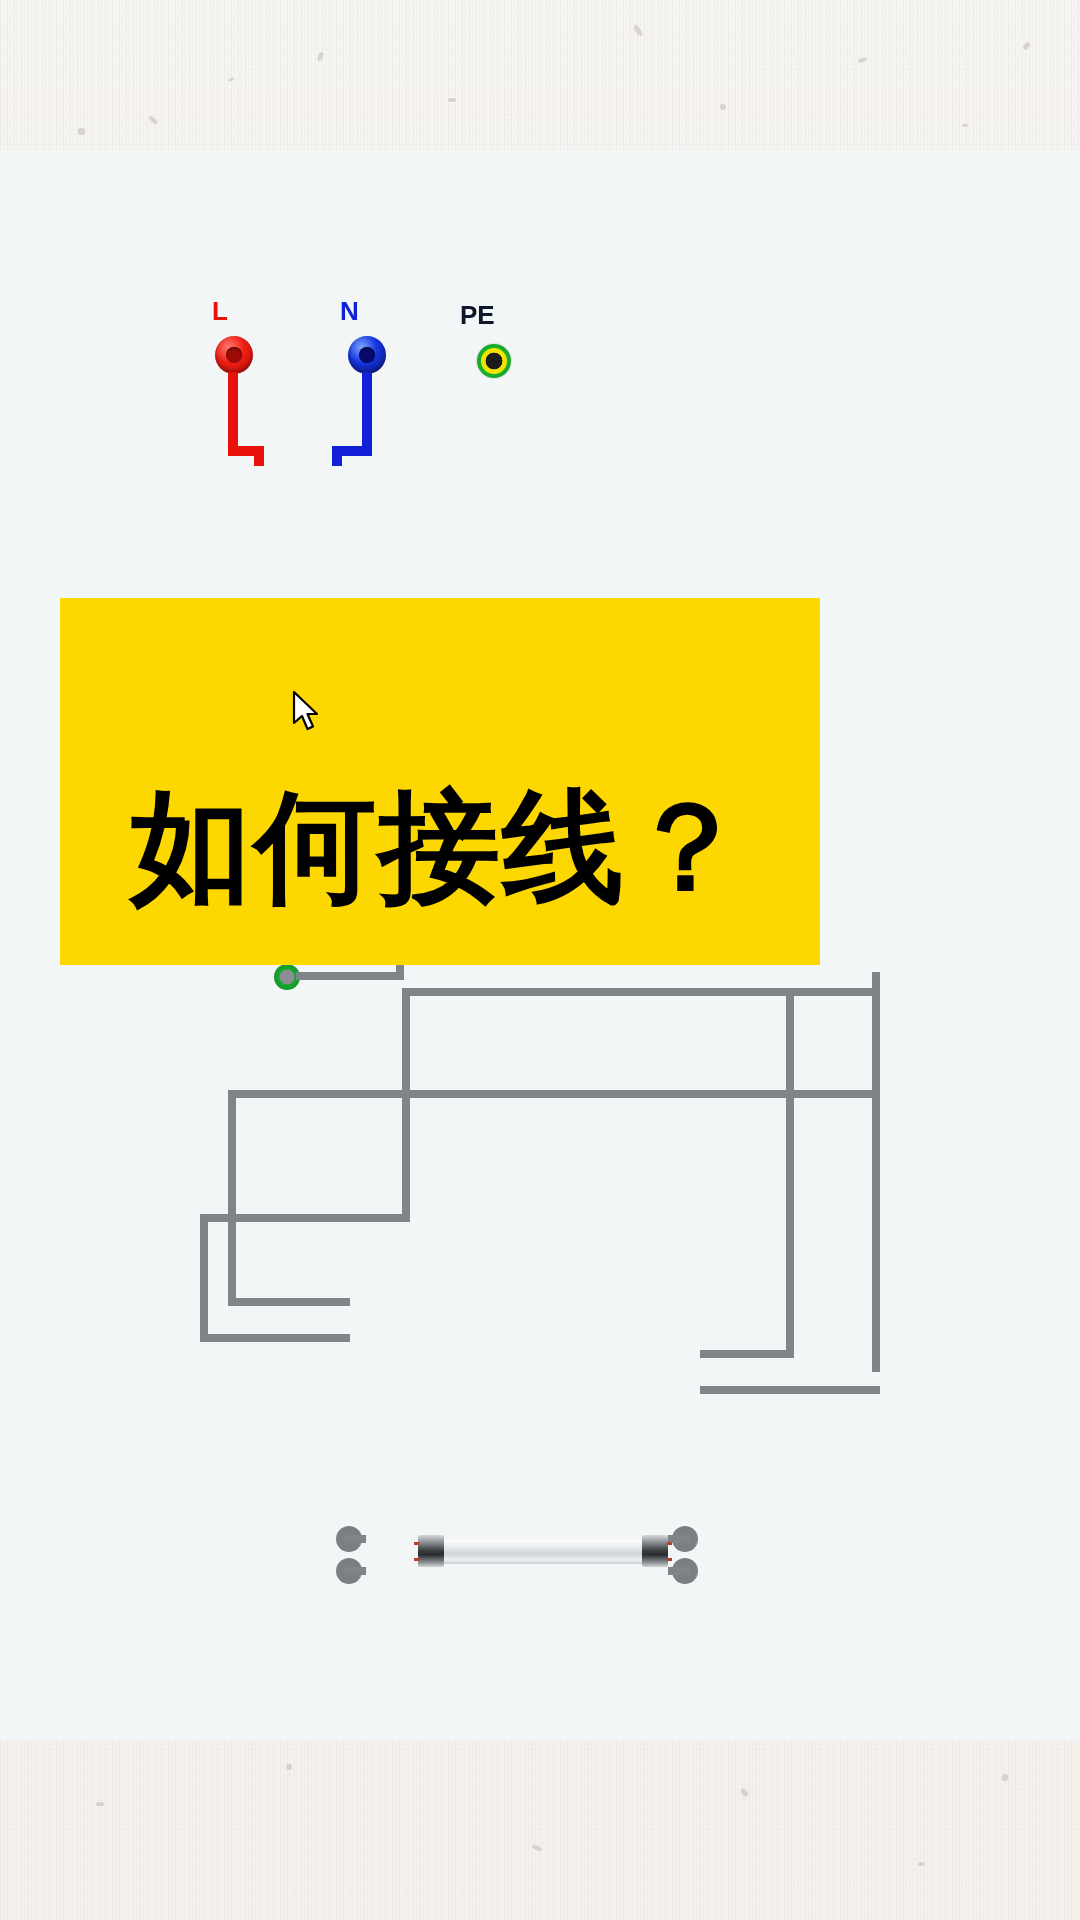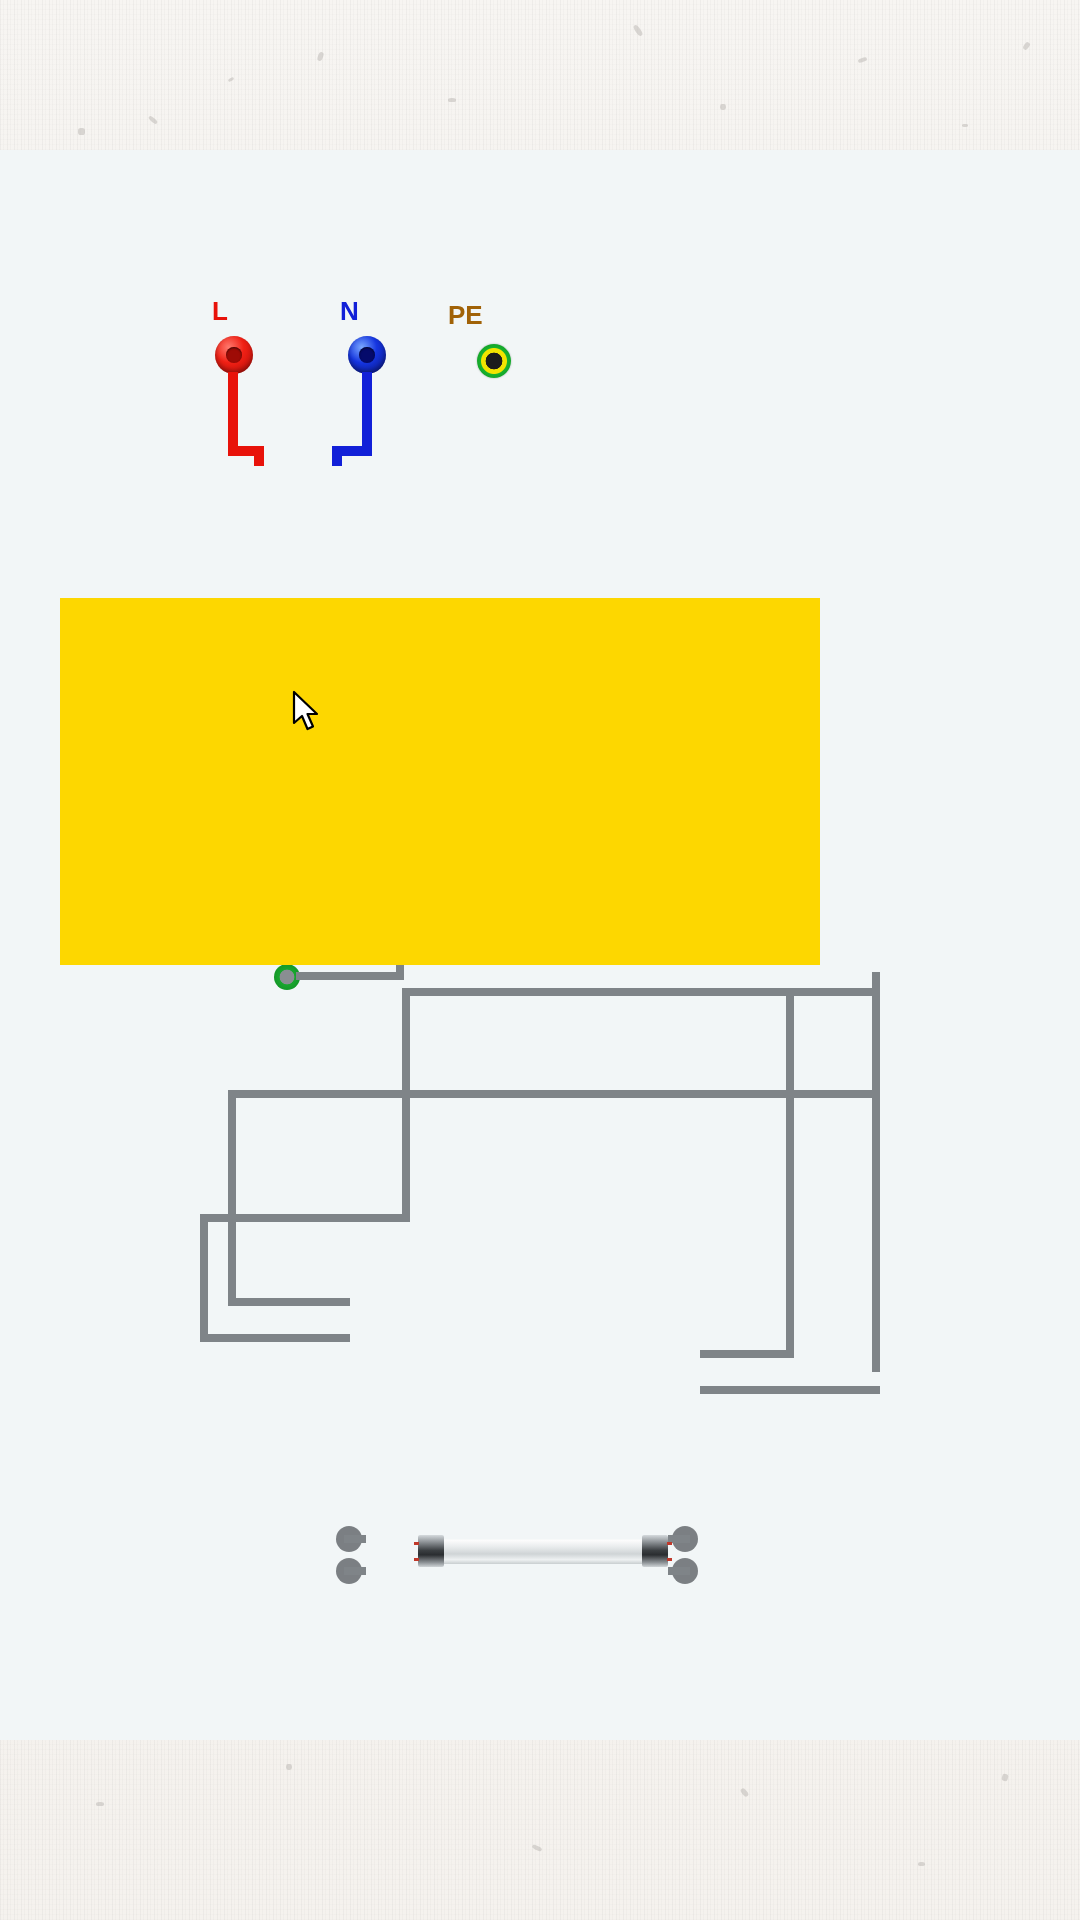--- a/index.html
+++ b/index.html
@@ -160,21 +160,21 @@
   <div class="fleck" style="left:532px;top:1846px;width:10px;height:4px;transform:rotate(25deg);"></div>
   <div class="fleck" style="left:742px;top:1788px;width:5px;height:9px;transform:rotate(-40deg);"></div>
   <div class="fleck" style="left:918px;top:1862px;width:7px;height:4px;"></div>
   <div class="fleck" style="left:1002px;top:1774px;width:6px;height:7px;transform:rotate(15deg);"></div>
 </div>
 
 <div id="canvas">
 
   <div class="term-label" style="left:212px;top:148px;color:#e8120a;">L</div>
   <div class="term-label" style="left:340px;top:148px;color:#1220d8;">N</div>
-  <div class="term-label" style="left:448px;top:152px;color:#a16207;">PE</div>
+  <div class="term-label" style="left:460px;top:152px;color:#0f172a;">PE</div>
 
   <div class="term term-L" style="top:186px;"></div>
   <div class="term-L-core" style="top:197px;"></div>
   <div class="term term-N" style="top:186px;"></div>
   <div class="term-N-core" style="top:197px;"></div>
   <div class="term term-PE" style="top:194px;"></div>
 
   <div class="wireL" style="left:228px;top:222px;width:10px;height:84px;"></div>
   <div class="wireL" style="left:228px;top:296px;width:36px;height:10px;"></div>
   <div class="wireL" style="left:254px;top:296px;width:10px;height:20px;"></div>
@@ -248,17 +248,18 @@
     <div class="tube-cap r"></div>
     <div class="pin" style="left:-4px;top:7px;"></div>
     <div class="pin" style="left:-4px;top:23px;"></div>
     <div class="pin" style="left:249px;top:7px;"></div>
     <div class="pin" style="left:249px;top:23px;"></div>
   </div>
 
 </div>
 
 <div id="banner">
+  <div class="banner-line" id="banner-l2">如何接线？</div>
 </div>
 
 <svg id="cursor" width="34" height="46" viewBox="0 0 34 46">
   <path d="M2,2 L2,33 L10,26 L15.5,39 L21,36.5 L15.5,24 L25,24 Z" fill="#ffffff" stroke="#000000" stroke-width="2.2" stroke-linejoin="round"></path>
 </svg>
 
 </body></html>

